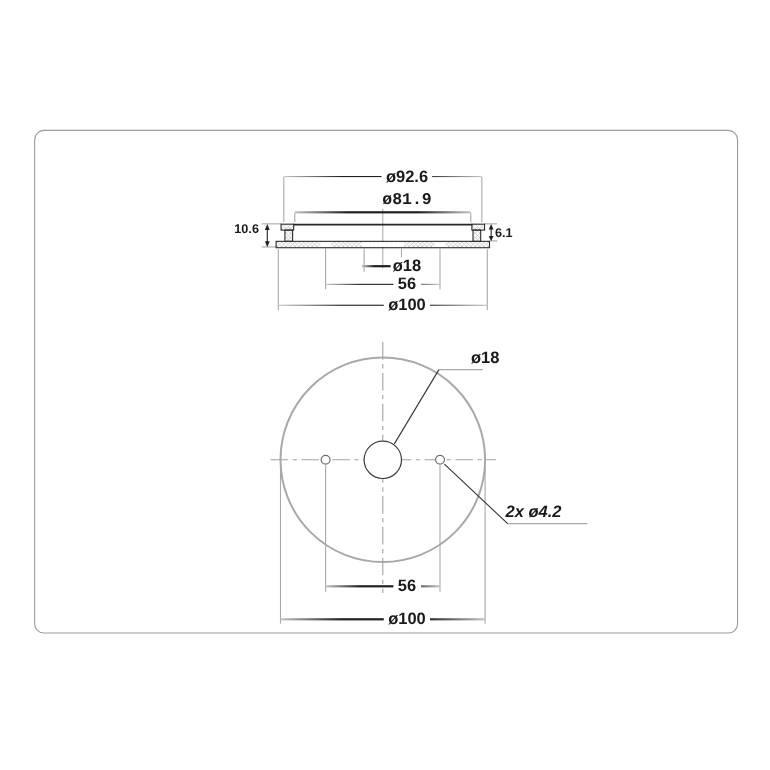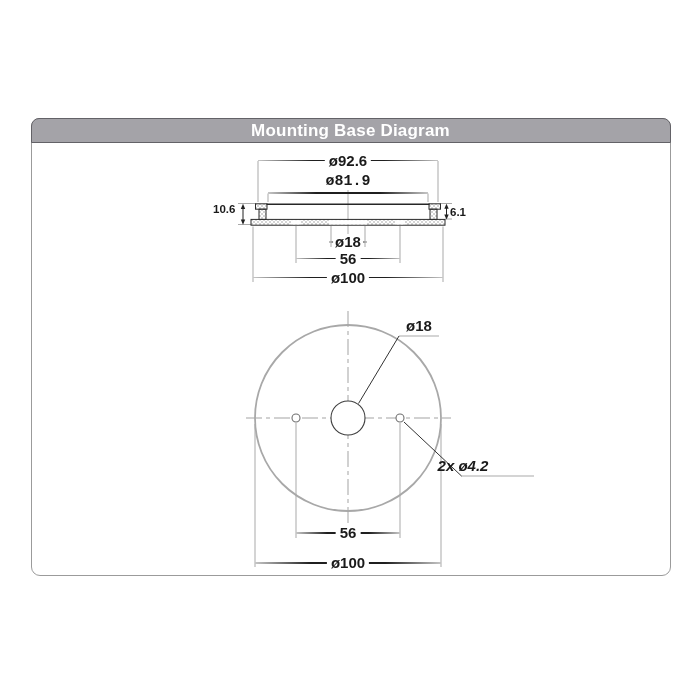--- a/index.html
+++ b/index.html
@@ -19,39 +19,36 @@
   .titlebar .title{
     font-size:17px;font-weight:bold;color:#ffffff;letter-spacing:.2px;line-height:1;
   }
   svg.linework{position:absolute;left:0;top:0;z-index:1;}
   .dim-h{
     position:absolute;height:1.4px;z-index:2;
     background:linear-gradient(90deg,#c6c6c6,#1f1f1f 30%,#1f1f1f 70%,#c6c6c6);
   }
   .dim-label{
     position:absolute;transform:translateX(-50%);z-index:4;white-space:nowrap;
-    font-size:15px;font-weight:600;line-height:16px;color:#1a1a1a;background:#ffffff;padding:0 4px;
+    font-size:15px;font-weight:600;line-height:16px;color:#1a1a1a;background:#ffffff;padding:0 4px;margin-left:22px;
   }
   .dim-label.nobg{background:transparent;padding:0;}
   .dim-label-sm{
     position:absolute;z-index:4;white-space:nowrap;
     font-size:11.5px;font-weight:600;line-height:13px;color:#1a1a1a;
   }
   .alignR{text-align:left;}
 </style>
 </head>
 <body>
 
 <div class="stage">
 
   <div class="frame"></div>
 
-  <div class="titlebar">
-    <span class="title">Mounting Base Diagram</span>
-  </div>
 
   <svg class="linework" width="700" height="700" viewBox="0 0 700 700">
     <defs>
       <pattern id="hatch" width="4" height="4" patternUnits="userSpaceOnUse">
         <path d="M0,0 L4,4 M4,0 L0,4" stroke="#b9b9b9" stroke-width="0.6"></path>
       </pattern>
     </defs>
 
     <g>
 

